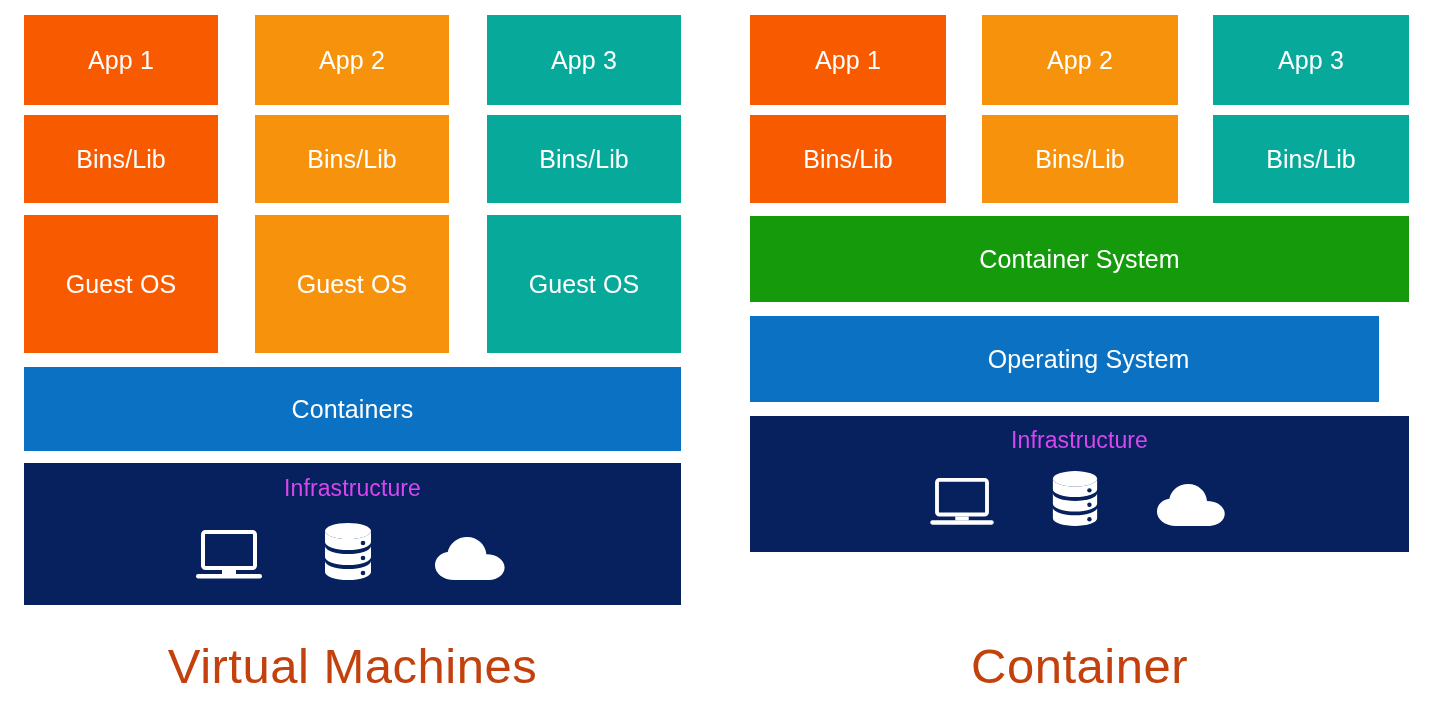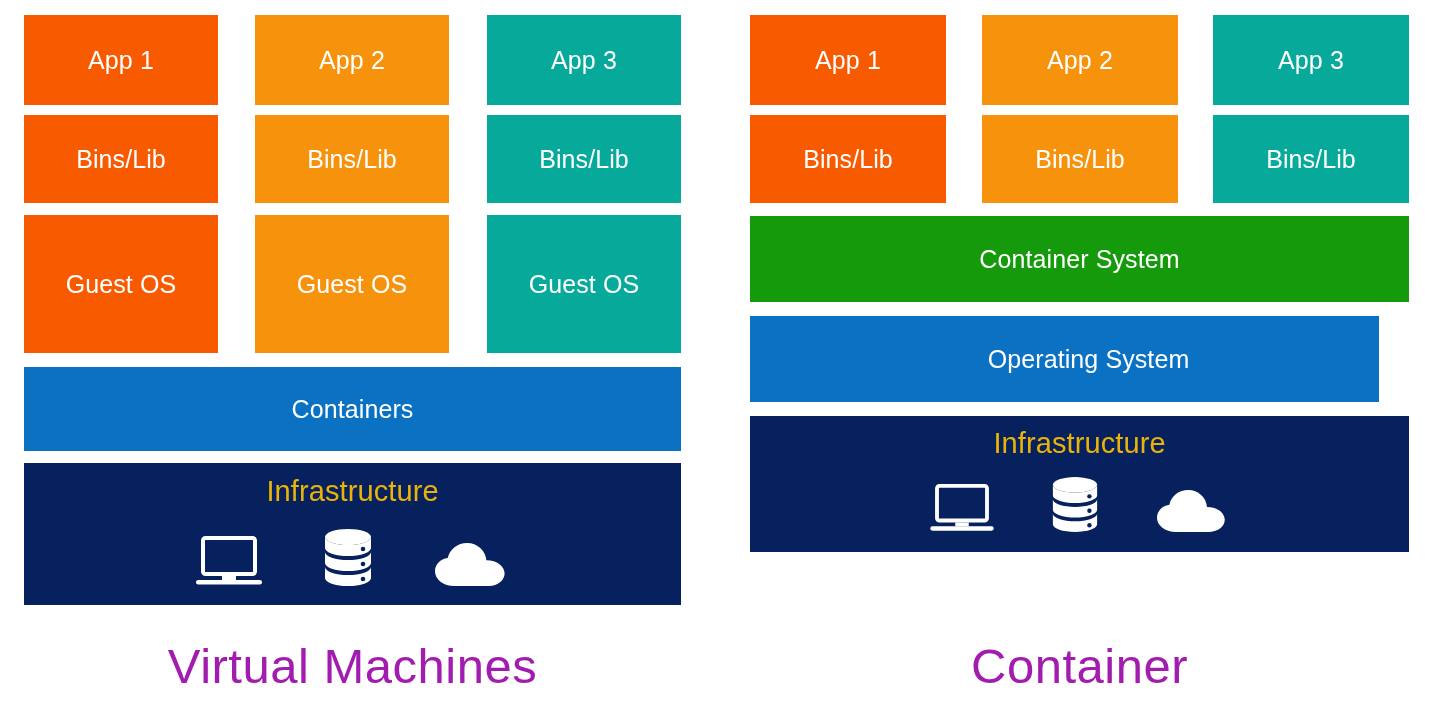--- a/index.html
+++ b/index.html
@@ -58,40 +58,40 @@
 
   
   .infra-inner {
     position: absolute;
     left: 0; right: 0;
     display: flex;
     flex-direction: column;
     align-items: center;
   }
   .infra-title {
-    font-size: 29px;
-    color: #eab308;
+    font-size: 23px;
+    color: #d946ef;
   }
   .infra-icons {
     display: flex;
     align-items: flex-end;
     justify-content: center;
     gap: 58px;
   }
   .icon-wrap {
     display: flex;
     align-items: center;
     justify-content: center;
   }
 
   
   .caption {
     position: absolute;
     text-align: center;
-    color: #a21caf;
+    color: #c2410c;
     font-size: 49px;
     font-weight: 400;
     letter-spacing: 0.5px;
     white-space: nowrap;
   }
 </style>
 </head>
 <body>
 
 <div class="diagram">

